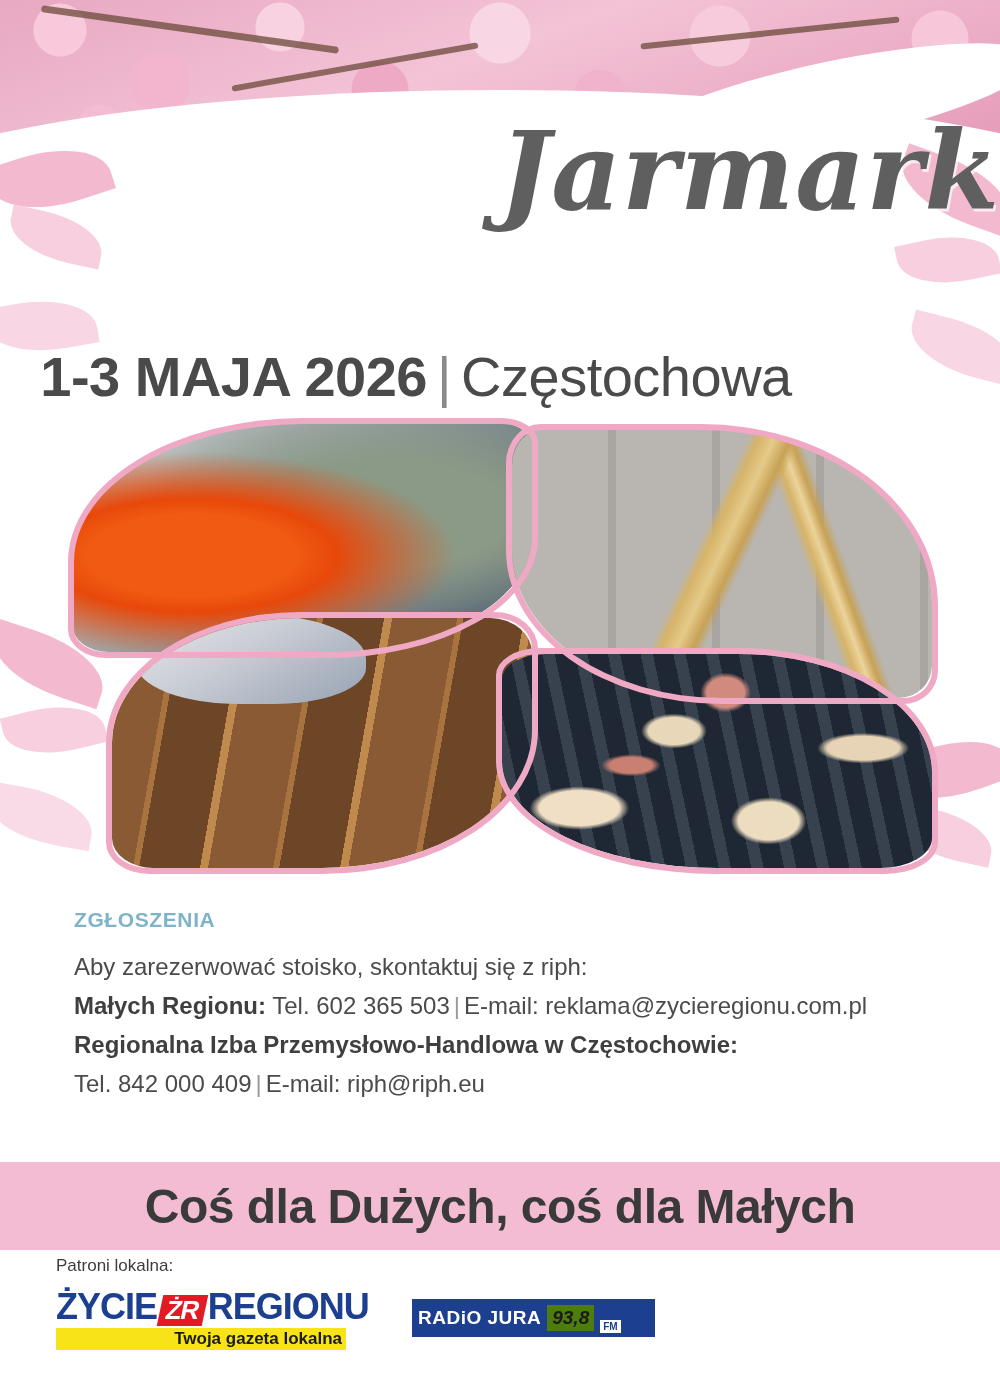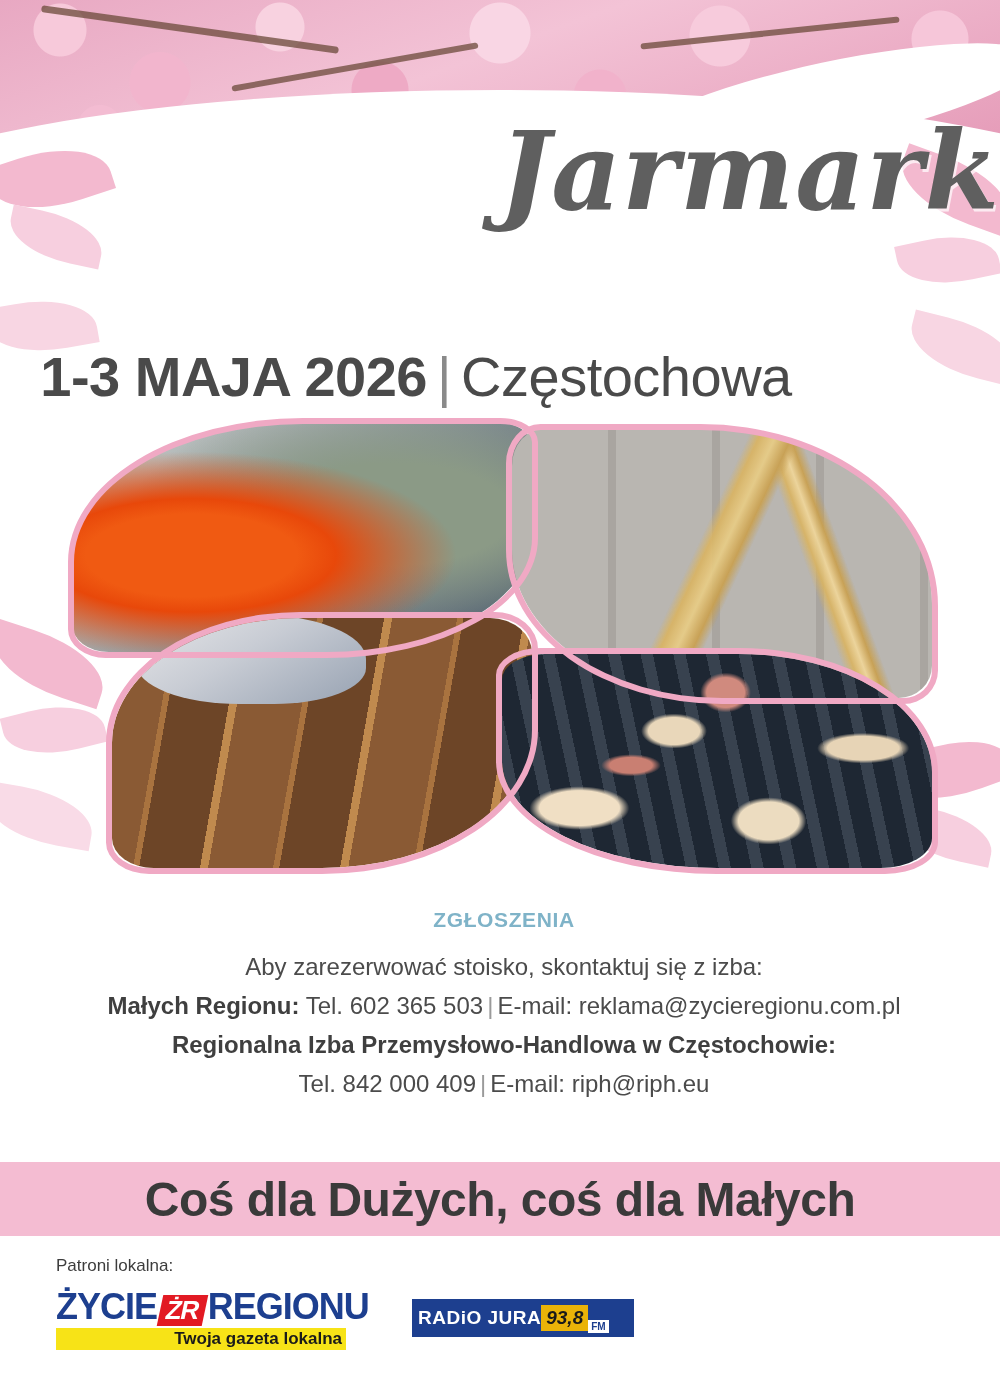--- a/index.html
+++ b/index.html
@@ -195,36 +195,35 @@
          border-radius: 8% 55% 8% 50% / 14% 65% 12% 55%; }
   .co3 { top: 190px; left: 34px; width: 432px; height: 262px;
          border-radius: 45% 10% 50% 10% / 50% 14% 55% 12%; }
   .co4 { top: 226px; left: 424px; width: 442px; height: 226px;
          border-radius: 10% 45% 12% 50% / 12% 55% 14% 50%; }
 
   
   .info {
     position: absolute; top: 908px; left: 74px; width: 860px;
     z-index: 7;
-    text-align: center;
   }
   .info-head {
     font-size: 21px; font-weight: 700; letter-spacing: .6px;
     color: #7fb3c8; margin-bottom: 16px;
   }
   .info p {
     font-size: 24px; color: #4b4b4b; line-height: 1.62;
   }
   .info .b { font-weight: 700; color: #3f3f3f; }
   .info .vsep { color: #9a9a9a; padding: 0 4px; }
 
   
   .banner {
     position: absolute; left: 0; top: 1162px;
-    width: 1000px; height: 74px;
+    width: 1000px; height: 88px;
     background: #f4bcd2;
     display: flex; align-items: center; justify-content: center;
   }
   .banner-text {
     font-size: 48px; font-weight: 700; color: #3a3a3a; letter-spacing: -0.5px;
   }
 
   
   .patrons {
     position: absolute; left: 56px; top: 1256px; width: 900px;
@@ -244,28 +243,28 @@
   .logo-zr .zr-bar {
     position: absolute; left: 0; bottom: 0; width: 290px; height: 22px;
     background: #f7e317;
   }
   .logo-zr .zr-sub {
     position: absolute; right: 4px; bottom: 1px;
     font-weight: 700; font-size: 17px; color: #1a1a1a;
   }
 
   .logo-radio {
-    position: relative; width: 222px; height: 38px; background: #1d3f8f;
-    display: flex; align-items: center; padding: 0 6px; 
+    position: relative; width: 243px; height: 38px; background: #1d3f8f;
+    display: flex; align-items: center; padding: 0 6px; gap: 6px;
   }
   .logo-radio .rj-text {
     color: #ffffff; font-weight: 700; font-size: 19px; letter-spacing: .5px;
   }
   .logo-radio .rj-freq {
-    background: #eab308; color: #1a1a1a; font-weight: 700; font-size: 19px;
+    background: #4d7c0f; color: #1a1a1a; font-weight: 700; font-size: 19px;
     padding: 2px 5px; font-style: italic;
   }
   .logo-radio .rj-fm {
     color: #1d3f8f; background: #ffffff; font-size: 10px; font-weight: 700;
     padding: 1px 3px; align-self: flex-end; margin-bottom: 4px;
   }
 </style>
 </head>
 <body>
 
@@ -303,21 +302,21 @@
     <div class="collage-outline">
       <div class="co co1"></div>
       <div class="co co2"></div>
       <div class="co co3"></div>
       <div class="co co4"></div>
     </div>
   </div>
 
   <div class="info">
     <div class="info-head">ZGŁOSZENIA</div>
-    <p>Aby zarezerwować stoisko, skontaktuj się z izba:</p>
+    <p>Aby zarezerwować stoisko, skontaktuj się z riph:</p>
     <p>
       <span class="b">Małych Regionu:</span>
       <span>Tel. 602 365 503</span><span class="vsep">|</span><span>E-mail: reklama@zycieregionu.com.pl</span>
     </p>
     <p>
       <span class="b">Regionalna Izba Przemysłowo-Handlowa w Częstochowie:</span>
     </p>
     <p>
       <span>Tel. 842 000 409</span><span class="vsep">|</span><span>E-mail: riph@riph.eu</span>
     </p>

